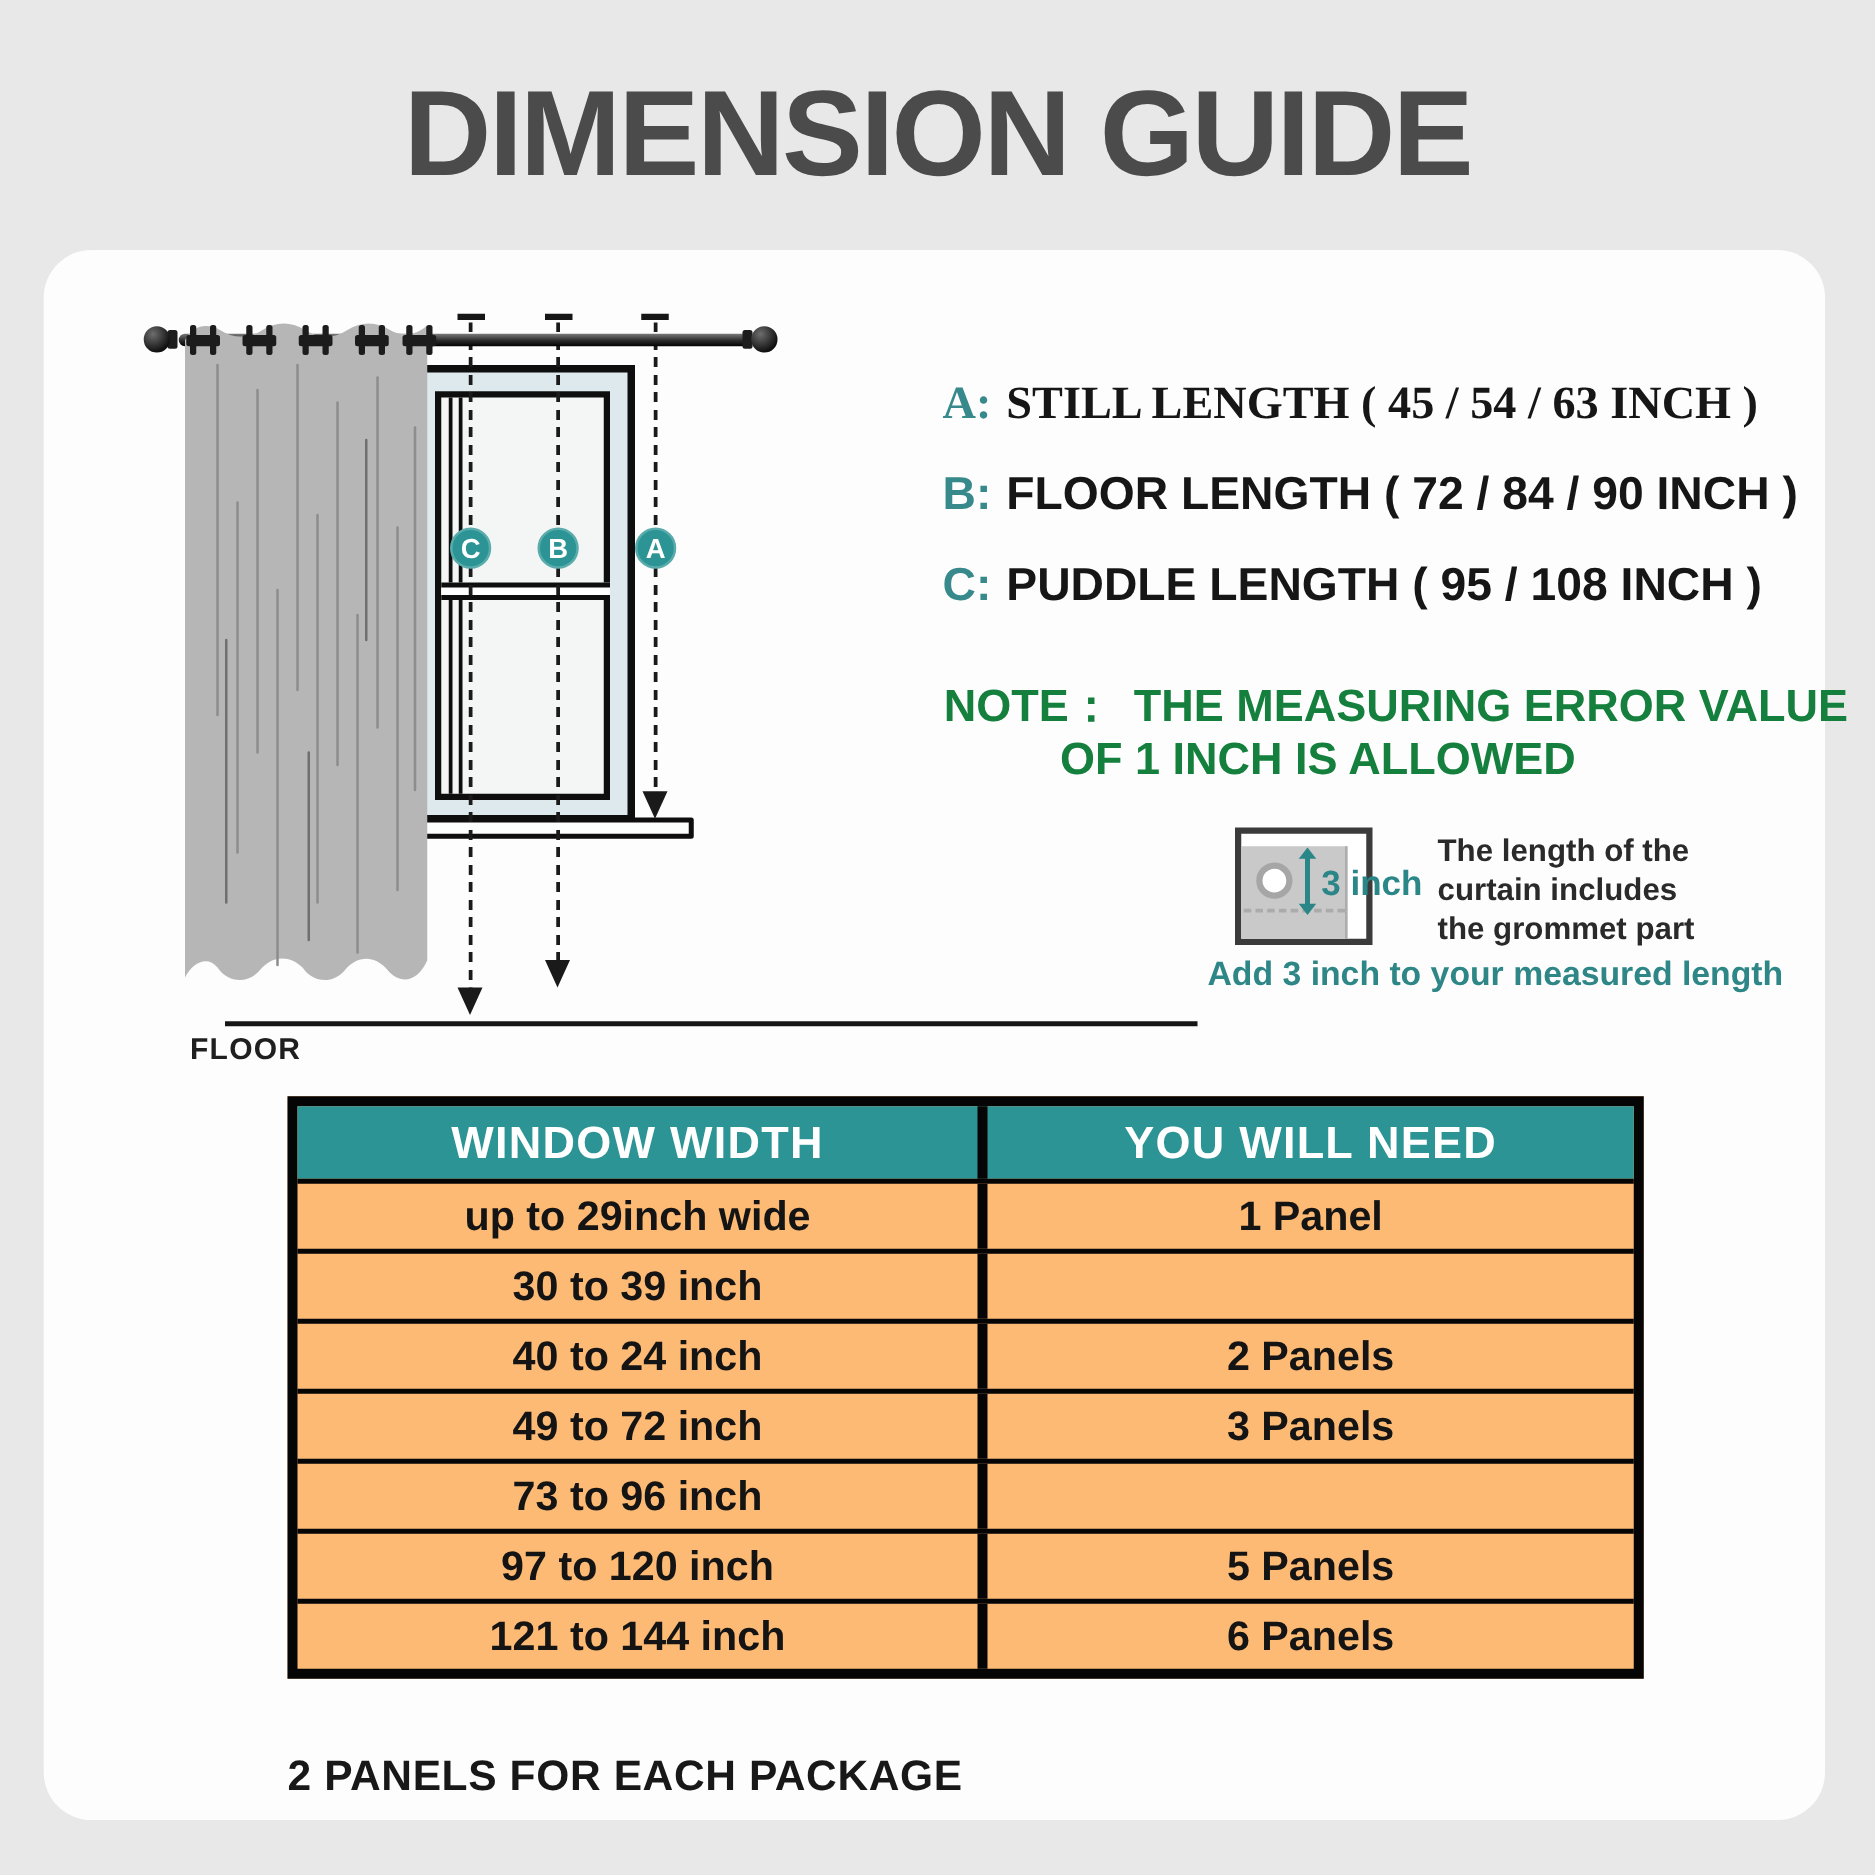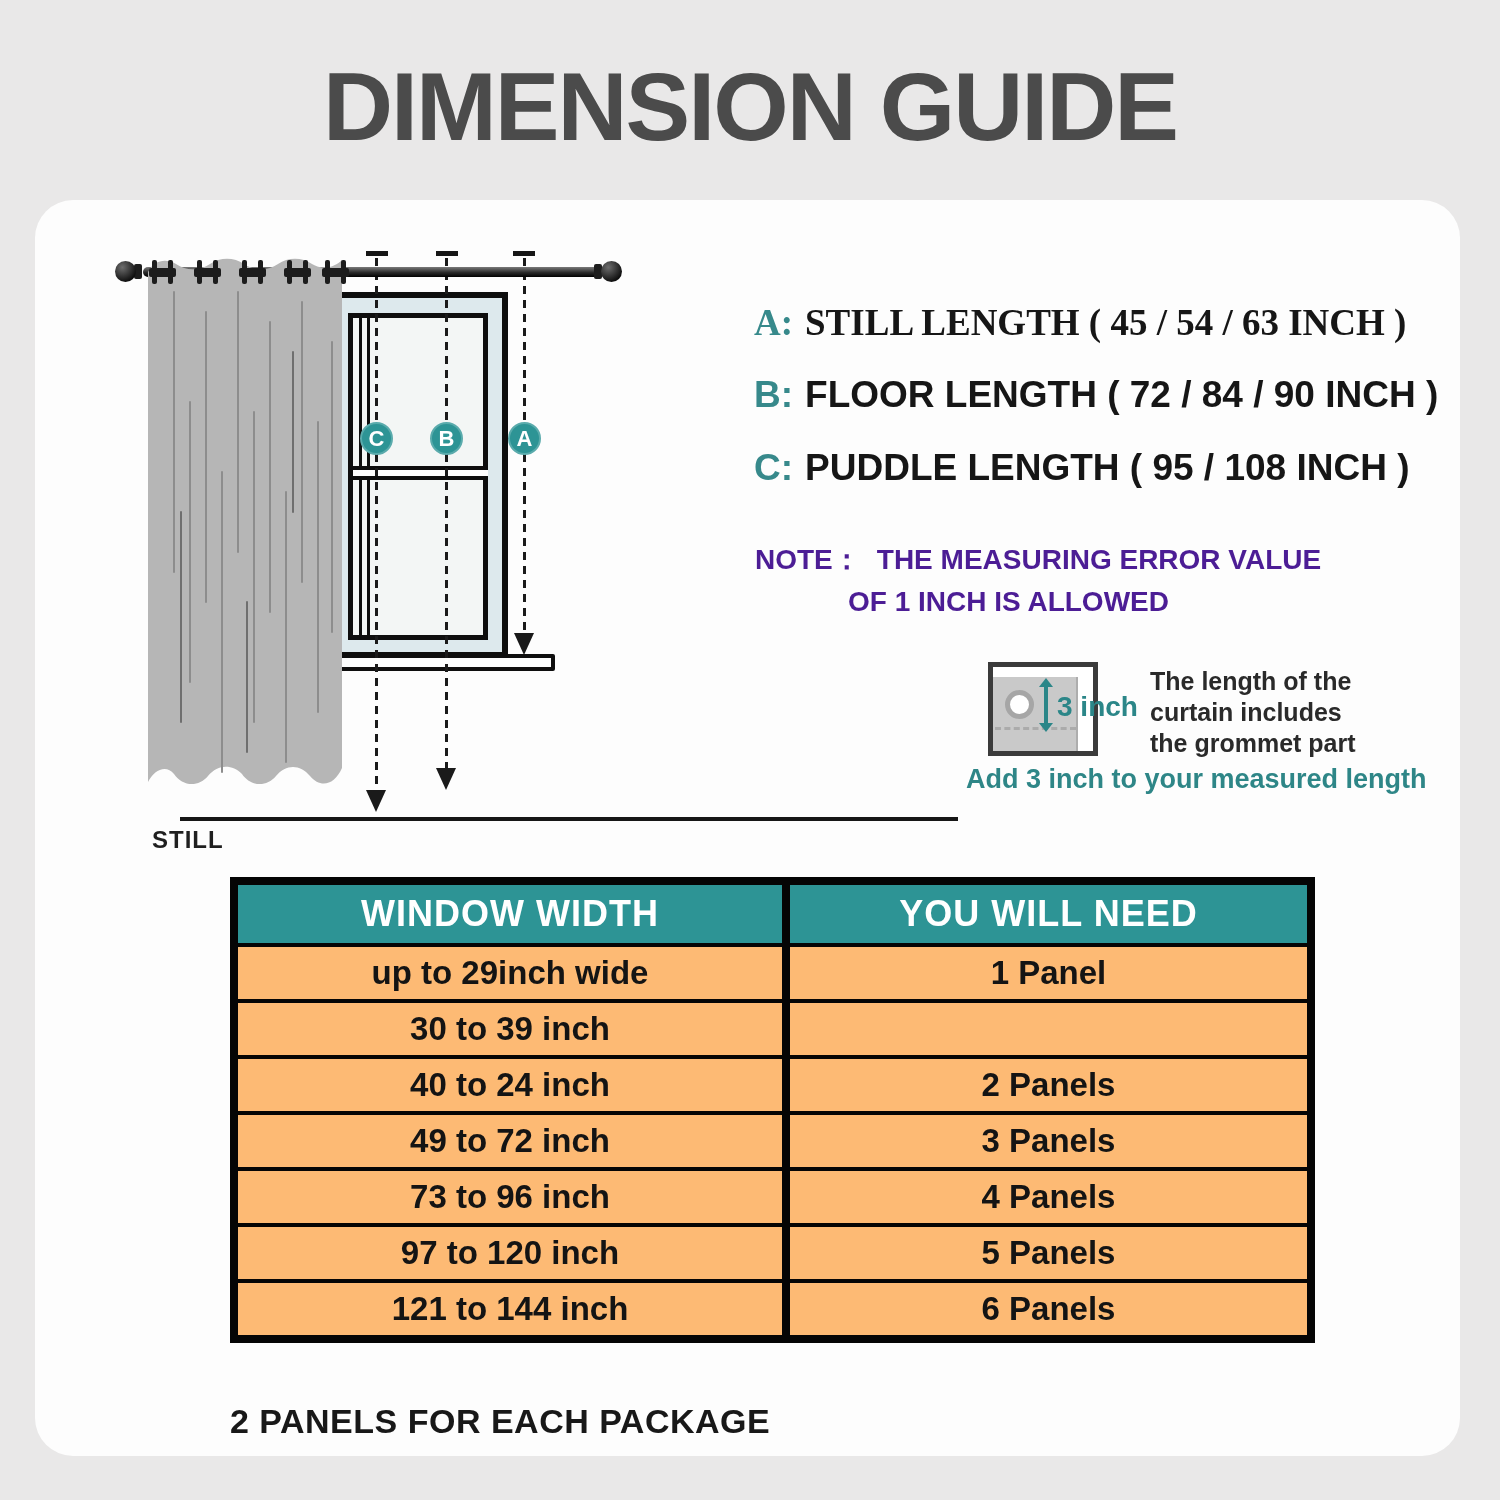--- a/index.html
+++ b/index.html
@@ -50,21 +50,21 @@
 
   .marker{width:33px;height:33px;border-radius:50%;background:#2d9495;border:2px solid #5aabac;
           color:#fff;font-size:22px;font-weight:bold;text-align:center;line-height:29px;z-index:8;}
 
   .floorline{left:180px;top:817px;width:778px;height:4px;background:#161616;z-index:1;}
   .floorlabel{left:152px;top:826px;font-size:24px;font-weight:600;color:#1f1f1f;letter-spacing:1px;}
 
   
   .legend-line{font-size:37px;font-weight:600;color:#161616;white-space:nowrap;line-height:1.15;}
   .legend-key{color:#37898b;margin-right:12px;}
-  .note{font-size:28px;font-weight:600;color:#4c1d95;white-space:nowrap;}
+  .note{font-size:36px;font-weight:600;color:#15803d;white-space:nowrap;}
   .note-key{margin-right:16px;}
 
   
   .gbox{left:988px;top:662px;width:110px;height:94px;background:#fff;border:5px solid #3b3b3b;z-index:2;}
   .gfabric{left:993px;top:677px;width:85px;height:74px;background:#c9c9c9;z-index:3;
            border-right:2px solid #adadad;}
   .ghole{left:1005px;top:690px;width:29px;height:29px;border-radius:50%;background:#fff;
          border:5px solid #a6a6a6;z-index:4;}
   .ghem{left:995px;top:727px;width:81px;border-top:3px dashed #ababab;z-index:4;}
   .gline{left:1044px;top:686px;width:4px;height:38px;background:#2b8688;z-index:5;}
@@ -168,21 +168,21 @@
       <div class="bar" style="left:3px;"></div>
         <div class="bar" style="left:19px;"></div>
         <div class="cross"></div>
       </div>
 
     <div class="abs marker" style="left:360px;top:422px;">C</div>
     <div class="abs marker" style="left:430px;top:422px;">B</div>
     <div class="abs marker" style="left:508px;top:422px;">A</div>
 
     <div class="abs floorline"></div>
-    <div class="abs floorlabel">STILL</div>
+    <div class="abs floorlabel">FLOOR</div>
   </div>
 
   <div class="abs legend-line" style="left:754px;top:302px;font-family:Liberation Serif, serif;">
     <span class="legend-key">A:</span><span>STILL LENGTH ( 45 / 54 / 63 INCH )</span>
   </div>
   <div class="abs legend-line" style="left:754px;top:374px;">
     <span class="legend-key">B:</span><span>FLOOR LENGTH ( 72 / 84 / 90 INCH )</span>
   </div>
   <div class="abs legend-line" style="left:754px;top:447px;">
     <span class="legend-key">C:</span><span>PUDDLE LENGTH ( 95 / 108 INCH )</span>
@@ -225,21 +225,20 @@
     <div class="trow tdata">
       <div class="c1">40 to 24 inch</div>
       <div class="c2">2 Panels</div>
     </div>
     <div class="trow tdata">
       <div class="c1">49 to 72 inch</div>
       <div class="c2">3 Panels</div>
     </div>
     <div class="trow tdata">
       <div class="c1">73 to 96 inch</div>
-      <div class="c2">4 Panels</div>
     </div>
     <div class="trow tdata">
       <div class="c1">97 to 120 inch</div>
       <div class="c2">5 Panels</div>
     </div>
     <div class="trow tdata">
       <div class="c1">121 to 144 inch</div>
       <div class="c2">6 Panels</div>
     </div>
   </div>

